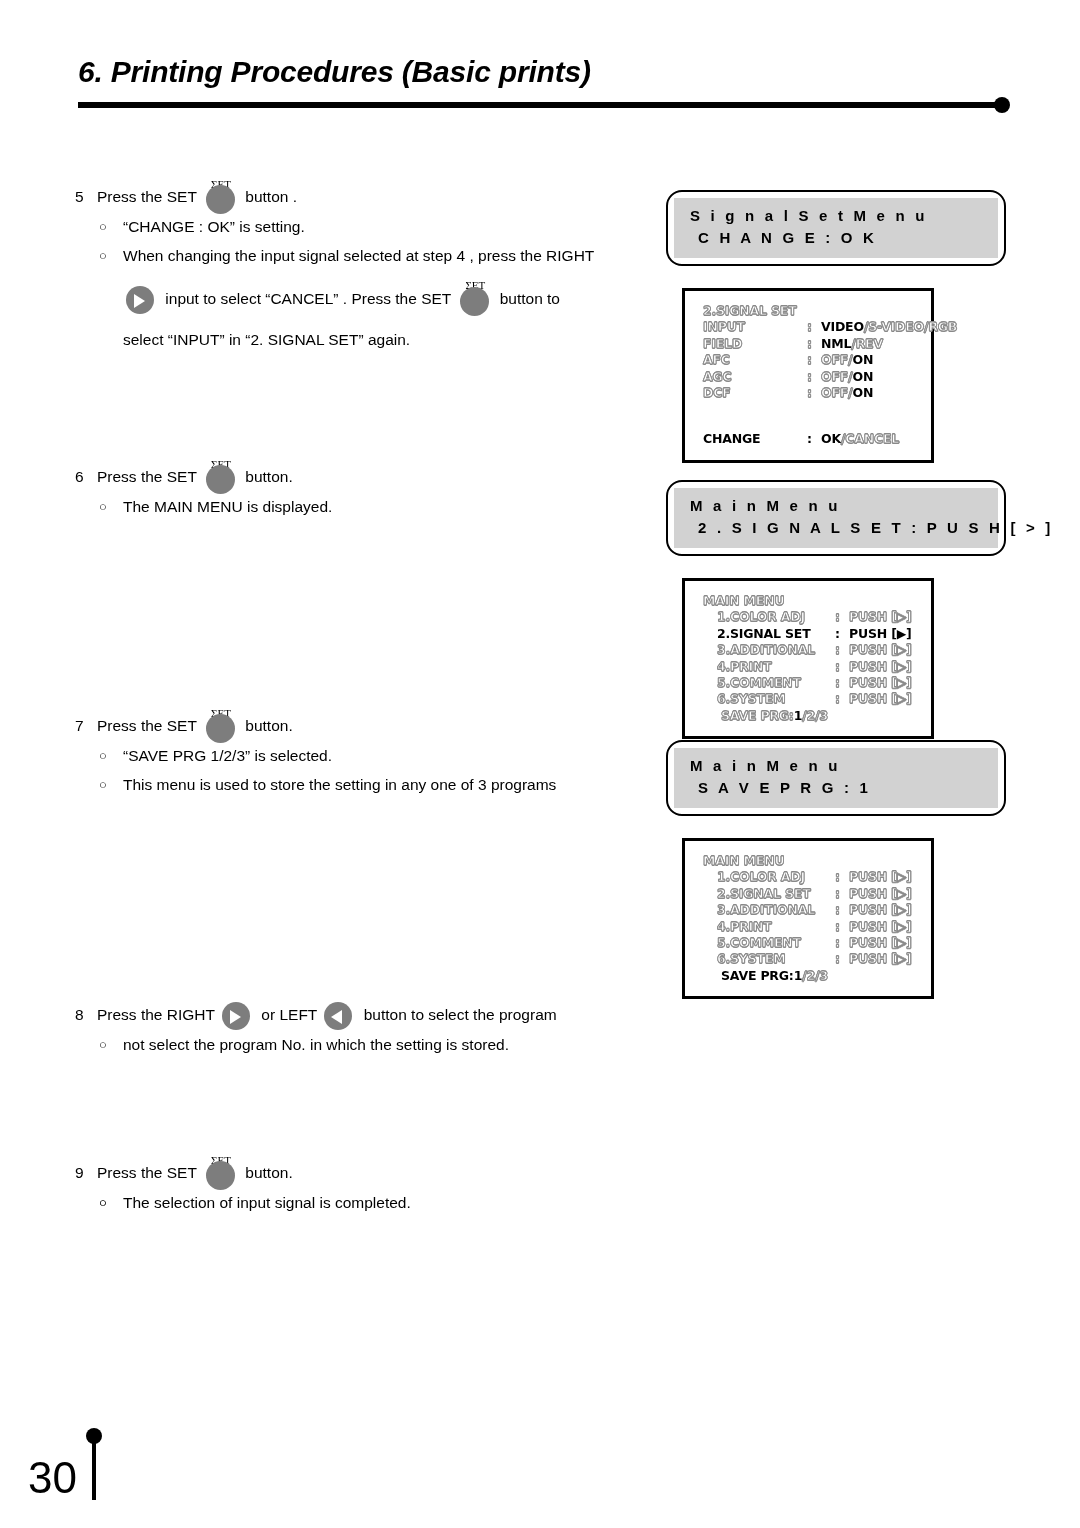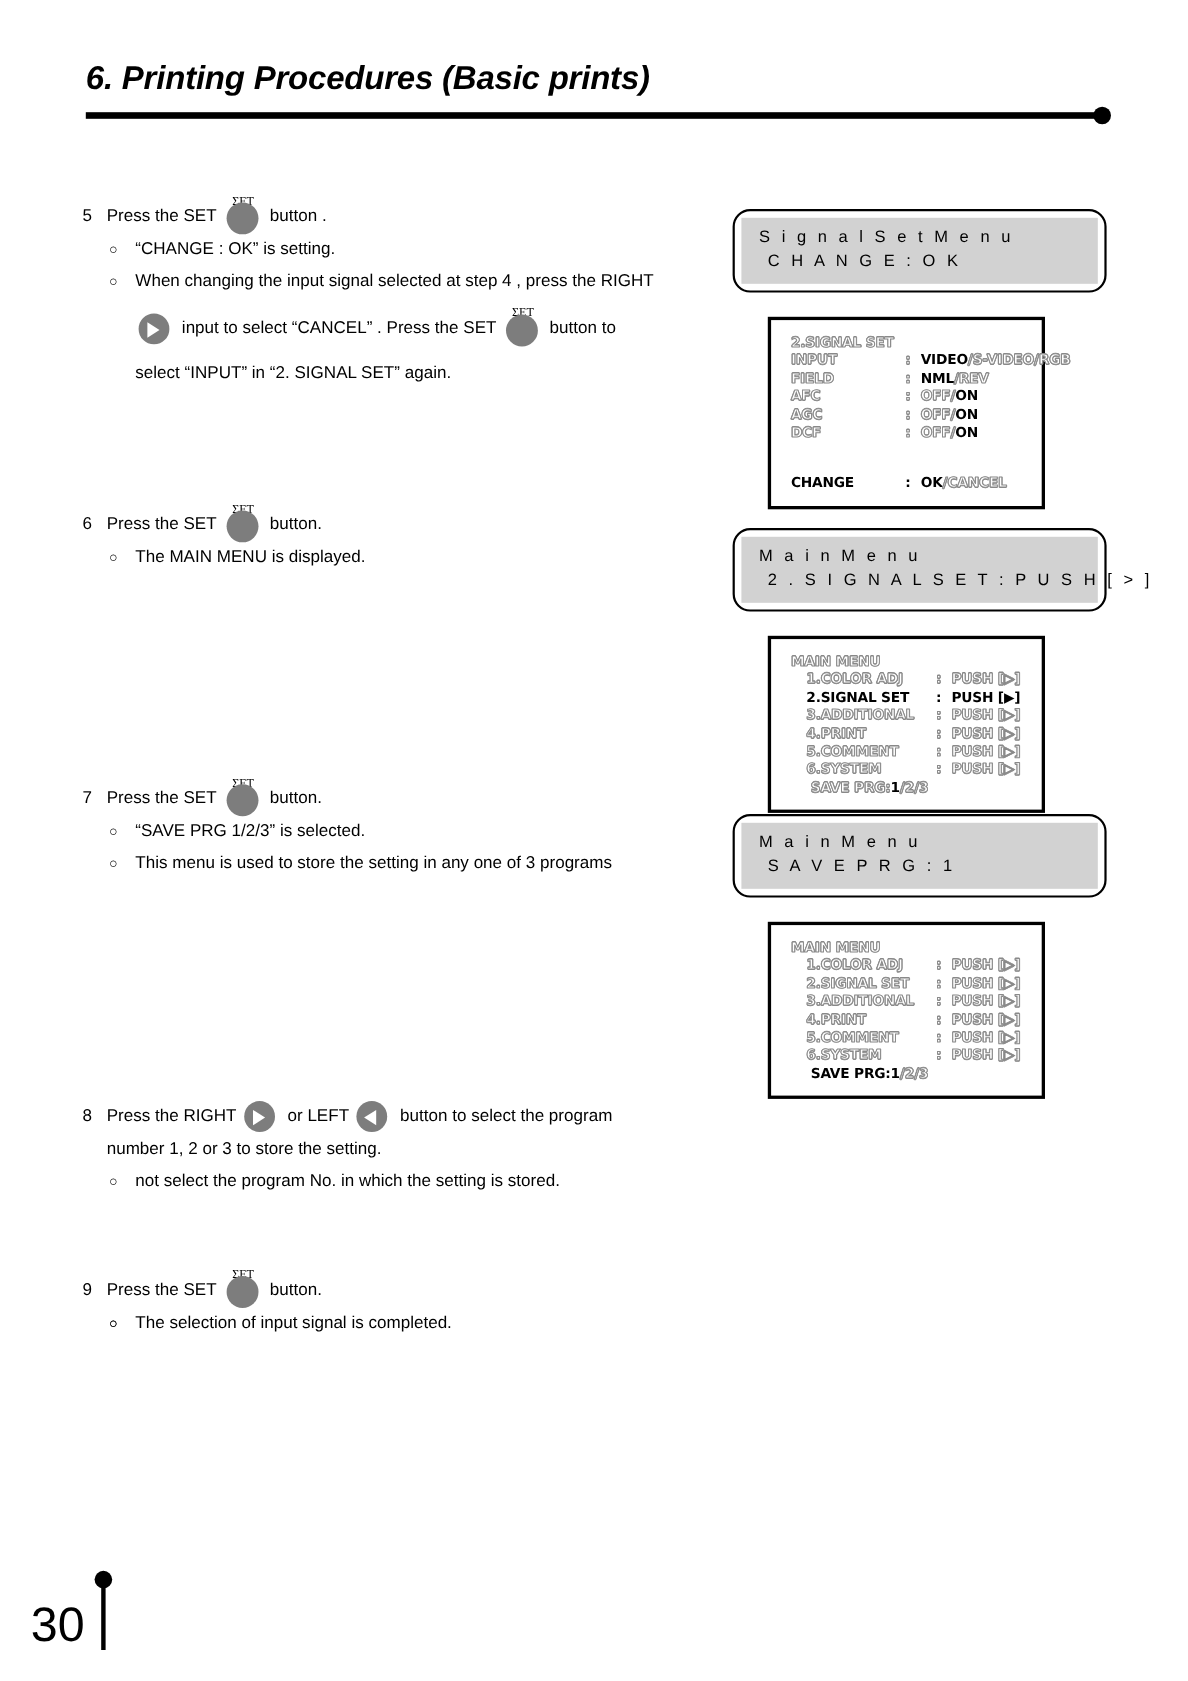--- a/index.html
+++ b/index.html
@@ -185,32 +185,32 @@
     border-radius: 16px;
     background: #fff;
     padding: 6px 6px;
   }
   .osd-banner-inner {
     background: #d2d2d2;
     padding: 7px 16px 9px 16px;
   }
   .osd-banner-line {
     font-size: 15px;
-    font-weight: normal;
+    font-weight: bold;
     letter-spacing: 3.2px;
     line-height: 22px;
     white-space: nowrap;
   }
   .osd-banner-line.second { padding-left: 8px; }
 
   .osd-screen {
     position: relative;
     box-sizing: border-box;
     width: 252px;
-    margin-left: 32px;
+    margin-left: 16px;
     margin-top: 22px;
     border: 3px solid #000;
     background: #fff;
     padding: 12px 10px 12px 18px;
   }
   .osd-row {
     font-size: 12.5px;
     line-height: 16.4px;
     white-space: nowrap;
     font-weight: bold;
@@ -293,21 +293,20 @@
       <div class="step-line"><span class="step-num">6</span><span class="step-text-main"><span>Press the SET</span> <span class="btn-inline"><span class="btn-set-cap">ΣET</span><span class="knob-shadow"></span><span class="knob"></span></span> <span>button.</span></span></div>
       <div class="bullet-line"><span class="bullet-mark">○</span><span>The MAIN MENU is displayed.</span></div>
     </div>
     <div class="step-block" style="position:absolute; left:0; top:529px; width:580px;">
       <div class="step-line"><span class="step-num">7</span><span class="step-text-main"><span>Press the SET</span> <span class="btn-inline"><span class="btn-set-cap">ΣET</span><span class="knob-shadow"></span><span class="knob"></span></span> <span>button.</span></span></div>
       <div class="bullet-line"><span class="bullet-mark">○</span><span>“SAVE  PRG  1/2/3” is selected.</span></div>
       <div class="bullet-line"><span class="bullet-mark">○</span><span>This menu is used to store the setting in any one of 3 programs</span></div>
     </div>
     <div class="step-block" style="position:absolute; left:0; top:818px; width:580px;">
       <div class="step-line"><span class="step-num">8</span><span class="step-text-main"><span>Press the RIGHT</span> <span class="btn-arrow"><span class="knob-shadow"></span><span class="knob"></span><span class="tri right"></span></span> <span>or LEFT</span> <span class="btn-arrow"><span class="knob-shadow"></span><span class="knob"></span><span class="tri left"></span></span> <span>button to select the program</span></span></div>
-      <div class="cont-line indented2">number 1, 2 or 3 to store the setting.</div>
       <div class="bullet-line"><span class="bullet-mark">○</span></div>
       <div class="cont-line">not select the program No. in which the setting is stored.</div>
     </div>
     <div class="step-block" style="position:absolute; left:0; top:976px; width:580px;">
       <div class="step-line"><span class="step-num">9</span><span class="step-text-main"><span>Press the SET</span> <span class="btn-inline"><span class="btn-set-cap">ΣET</span><span class="knob-shadow"></span><span class="knob"></span></span> <span>button.</span></span></div>
       <div class="bullet-line"><span class="bullet-mark">○</span></div>
       <div class="bullet-line"><span class="bullet-mark">○</span><span>The selection of input signal is completed.</span></div>
     </div>
   </div>
 

